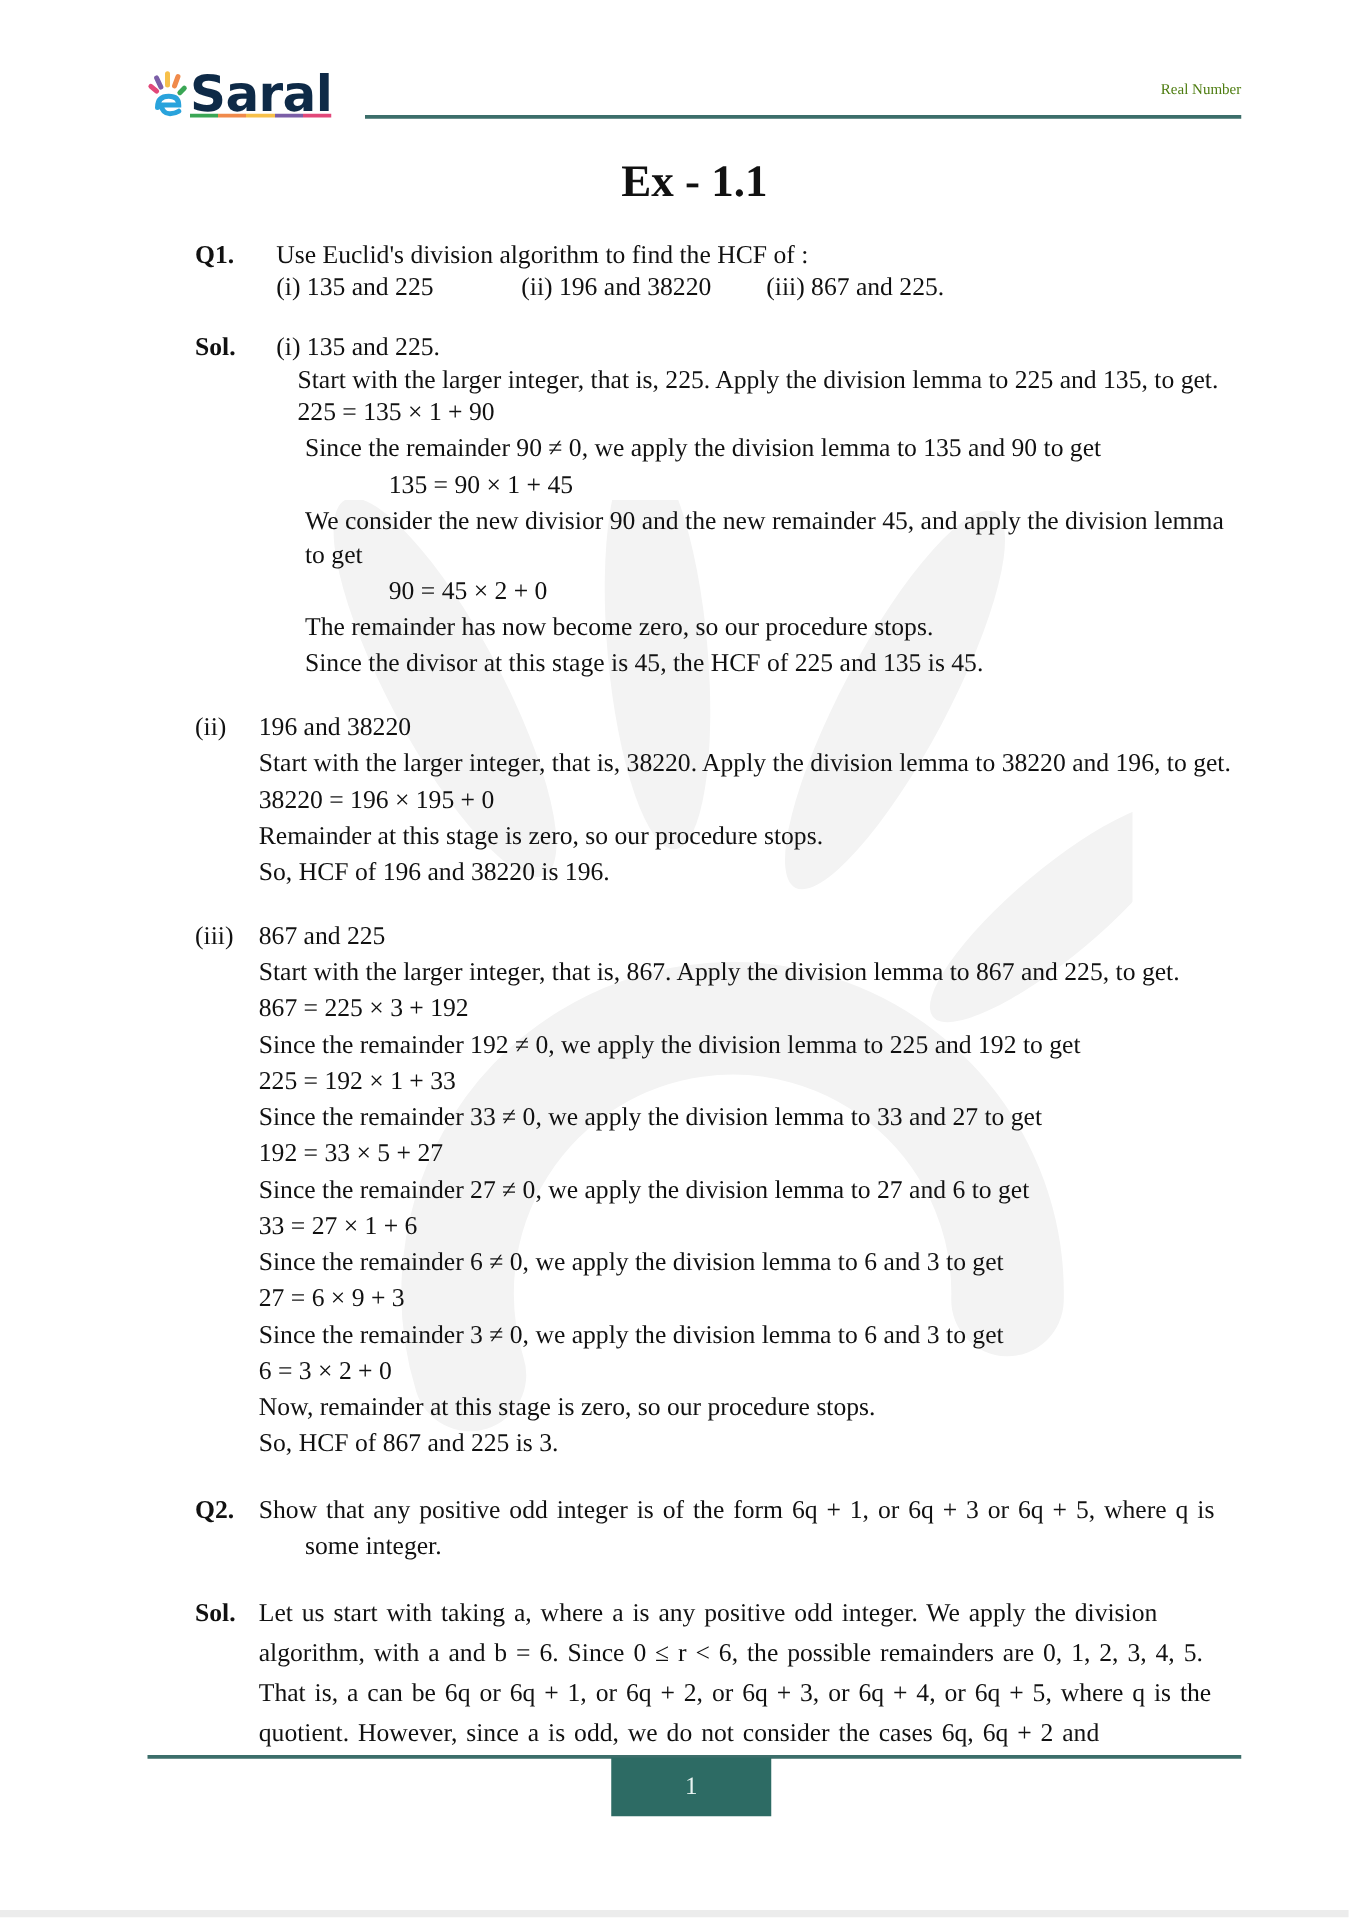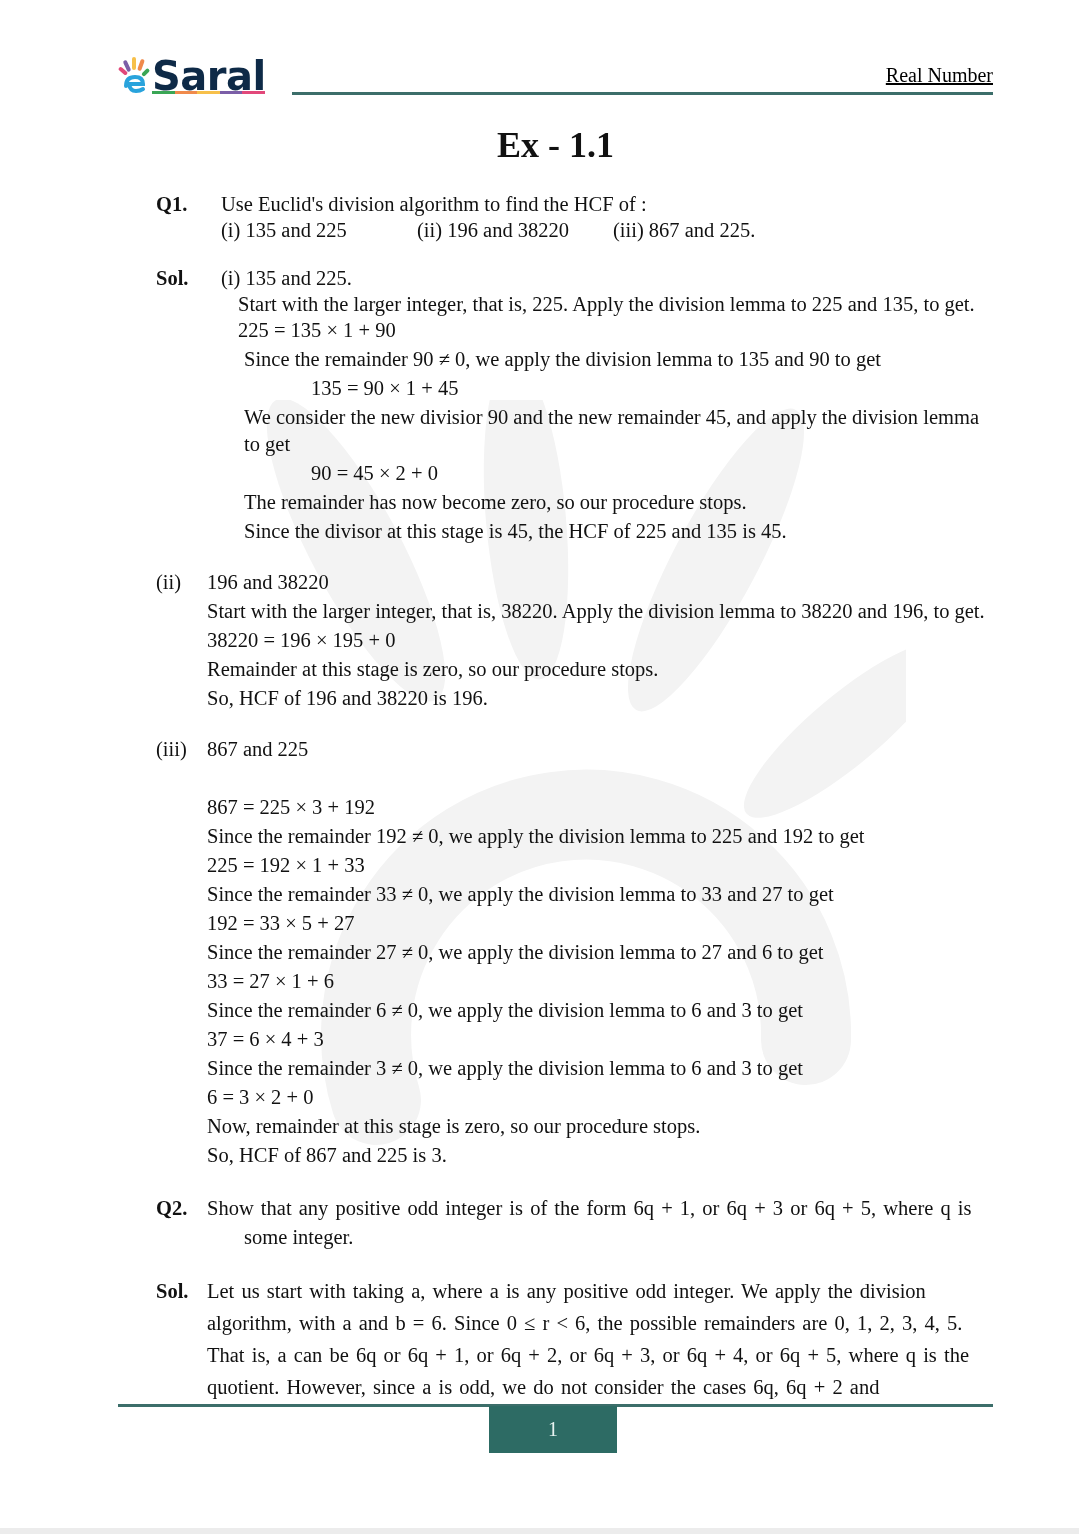--- a/index.html
+++ b/index.html
@@ -17,21 +17,21 @@
   
   .watermark { position: absolute; left: 190px; top: 400px; width: 700px; height: 1000px; pointer-events: none; }
 
   
   .logo { position: absolute; left: 102px; top: 52px; height: 44px; display: flex; align-items: flex-end; }
   .logo-e { width: 34px; height: 40px; position: relative; }
   .logo-text { font-family: "DejaVu Sans", "Liberation Sans", sans-serif; font-weight: bold; font-size: 40px; color: #0e2a47; line-height: 40px; letter-spacing: -0.5px; }
   .logo-underline { position: absolute; left: 136px; top: 91px; width: 113px; height: 3px;
     background: linear-gradient(to right, #3aa655 0 20%, #f08a4b 20% 40%, #f7c04a 40% 60%, #7b5ea7 60% 80%, #e2487a 80% 100%); }
   .header-rule { position: absolute; left: 276px; top: 92px; width: 701px; height: 3px; background: #3c6e6a; }
-  .chapter-title { position: absolute; right: 102px; top: 64px; font-size: 20px; color: #000000; text-decoration: underline; }
+  .chapter-title { position: absolute; right: 102px; top: 64px; font-size: 12px; color: #4d7c0f; }
 
   .ex-title { position: absolute; left: 0; width: 1079px; top: 124px; text-align: center; font-weight: bold; font-size: 36px; }
 
   .line { position: absolute; font-size: 20.5px; white-space: nowrap; line-height: 24px; margin-left: 37px; }
   .label { font-weight: bold; }
 
   
   .footer-rule { position: absolute; left: 102px; top: 1404px; width: 875px; height: 3px; background: #3c6e6a; }
   .page-box { position: absolute; left: 473px; top: 1406px; width: 128px; height: 47px; background: #2d6b64; color: #e8f3f1;
     font-size: 20px; display: flex; align-items: center; justify-content: center; }
@@ -88,29 +88,30 @@
 
   <div class="line" style="left:103px; top:570px;">(ii)</div>
   <div class="line" style="left:154px; top:570px;text-align:right;">196 and 38220</div>
   <div class="line" style="left:154px; top:599px;">Start with the larger integer, that is, 38220. Apply the division lemma to 38220 and 196, to get.</div>
   <div class="line" style="left:154px; top:628px;">38220 = 196 × 195 + 0</div>
   <div class="line" style="left:154px; top:657px;">Remainder at this stage is zero, so our procedure stops.</div>
   <div class="line" style="left:154px; top:686px;">So, HCF of 196 and 38220 is 196.</div>
 
   <div class="line" style="left:103px; top:737px;">(iii)</div>
   <div class="line" style="left:154px; top:737px;">867 and 225</div>
+  <div class="line" style="left:154px; top:766px;">Start with the larger integer, that is, 867. Apply the division lemma to 867 and 225, to get.</div>
   <div class="line" style="left:154px; top:795px;">867 = 225 × 3 + 192</div>
   <div class="line" style="left:154px; top:824px;">Since the remainder 192 ≠ 0, we apply the division lemma to 225 and 192 to get</div>
   <div class="line" style="left:154px; top:853px;">225 = 192 × 1 + 33</div>
   <div class="line" style="left:154px; top:882px;">Since the remainder 33 ≠ 0, we apply the division lemma to 33 and 27 to get</div>
   <div class="line" style="left:154px; top:911px;">192 = 33 ×  5 + 27</div>
   <div class="line" style="left:154px; top:940px;">Since the remainder 27 ≠ 0, we apply the division lemma to 27 and 6 to get</div>
   <div class="line" style="left:154px; top:969px;">33 = 27 × 1 + 6</div>
   <div class="line" style="left:154px; top:998px;">Since the remainder 6 ≠ 0, we apply the division lemma to 6 and 3 to get</div>
-  <div class="line" style="left:154px; top:1027px;">37 = 6 × 4 + 3</div>
+  <div class="line" style="left:154px; top:1027px;">27 = 6 × 9 + 3</div>
   <div class="line" style="left:154px; top:1056px;">Since the remainder 3 ≠ 0, we apply the division lemma to 6 and 3 to get</div>
   <div class="line" style="left:154px; top:1085px;">6 = 3 × 2 + 0</div>
   <div class="line" style="left:154px; top:1114px;">Now, remainder at this stage is zero, so our procedure stops.</div>
   <div class="line" style="left:154px; top:1143px;">So, HCF of 867 and 225 is 3.</div>
 
   <div class="line label" style="left:103px; top:1196px;">Q2.</div>
   <div class="line" style="left:154px; top:1196px; word-spacing:2px;">Show that any positive odd integer is of the form 6q + 1, or 6q + 3 or 6q + 5, where q is</div>
   <div class="line" style="left:191px; top:1225px;">some integer.</div>
 
   <div class="line label" style="left:103px; top:1279px;">Sol.</div>

